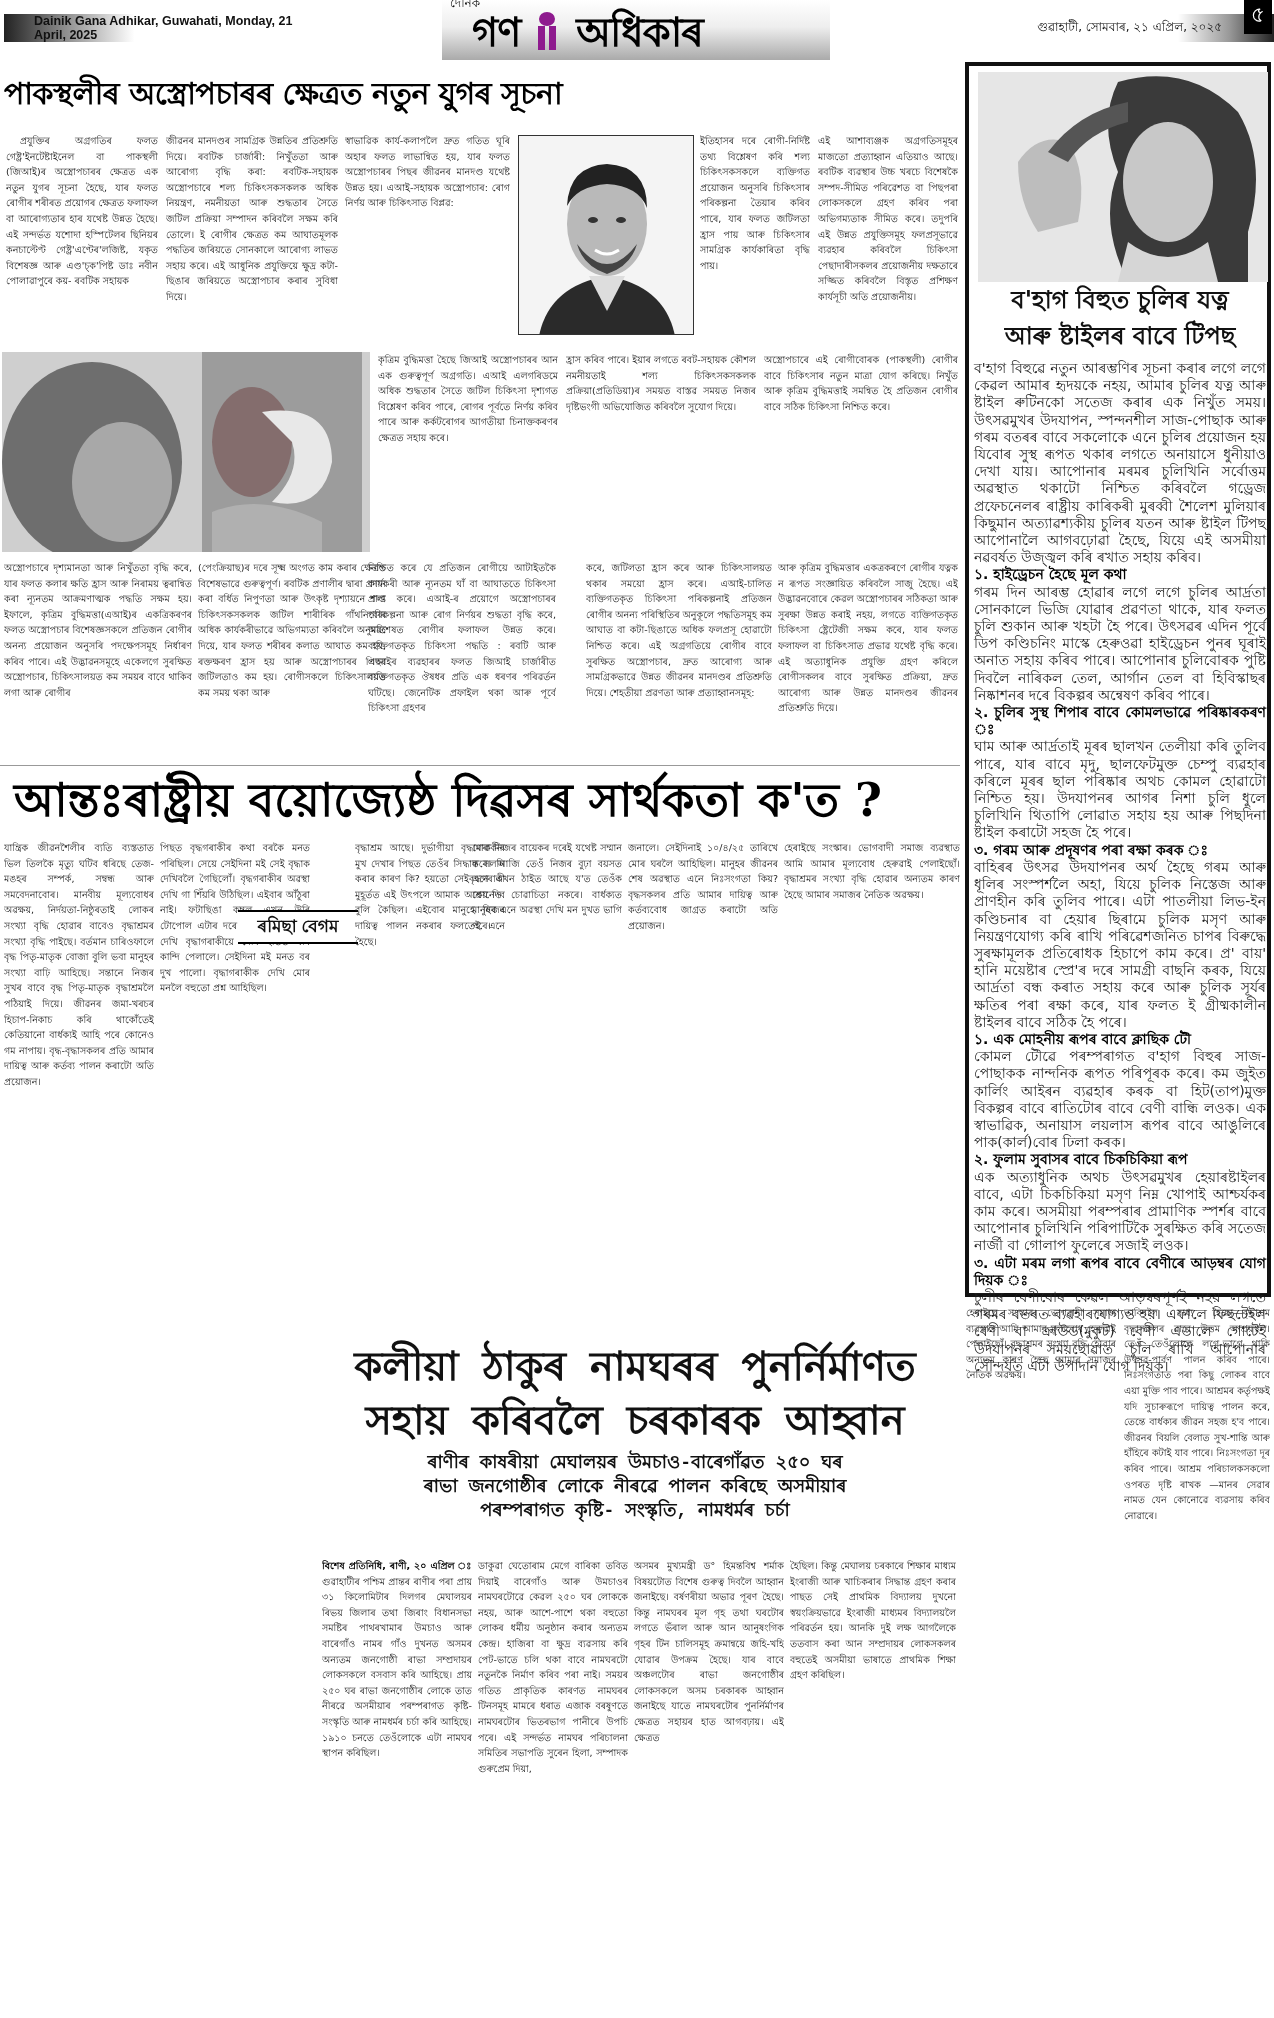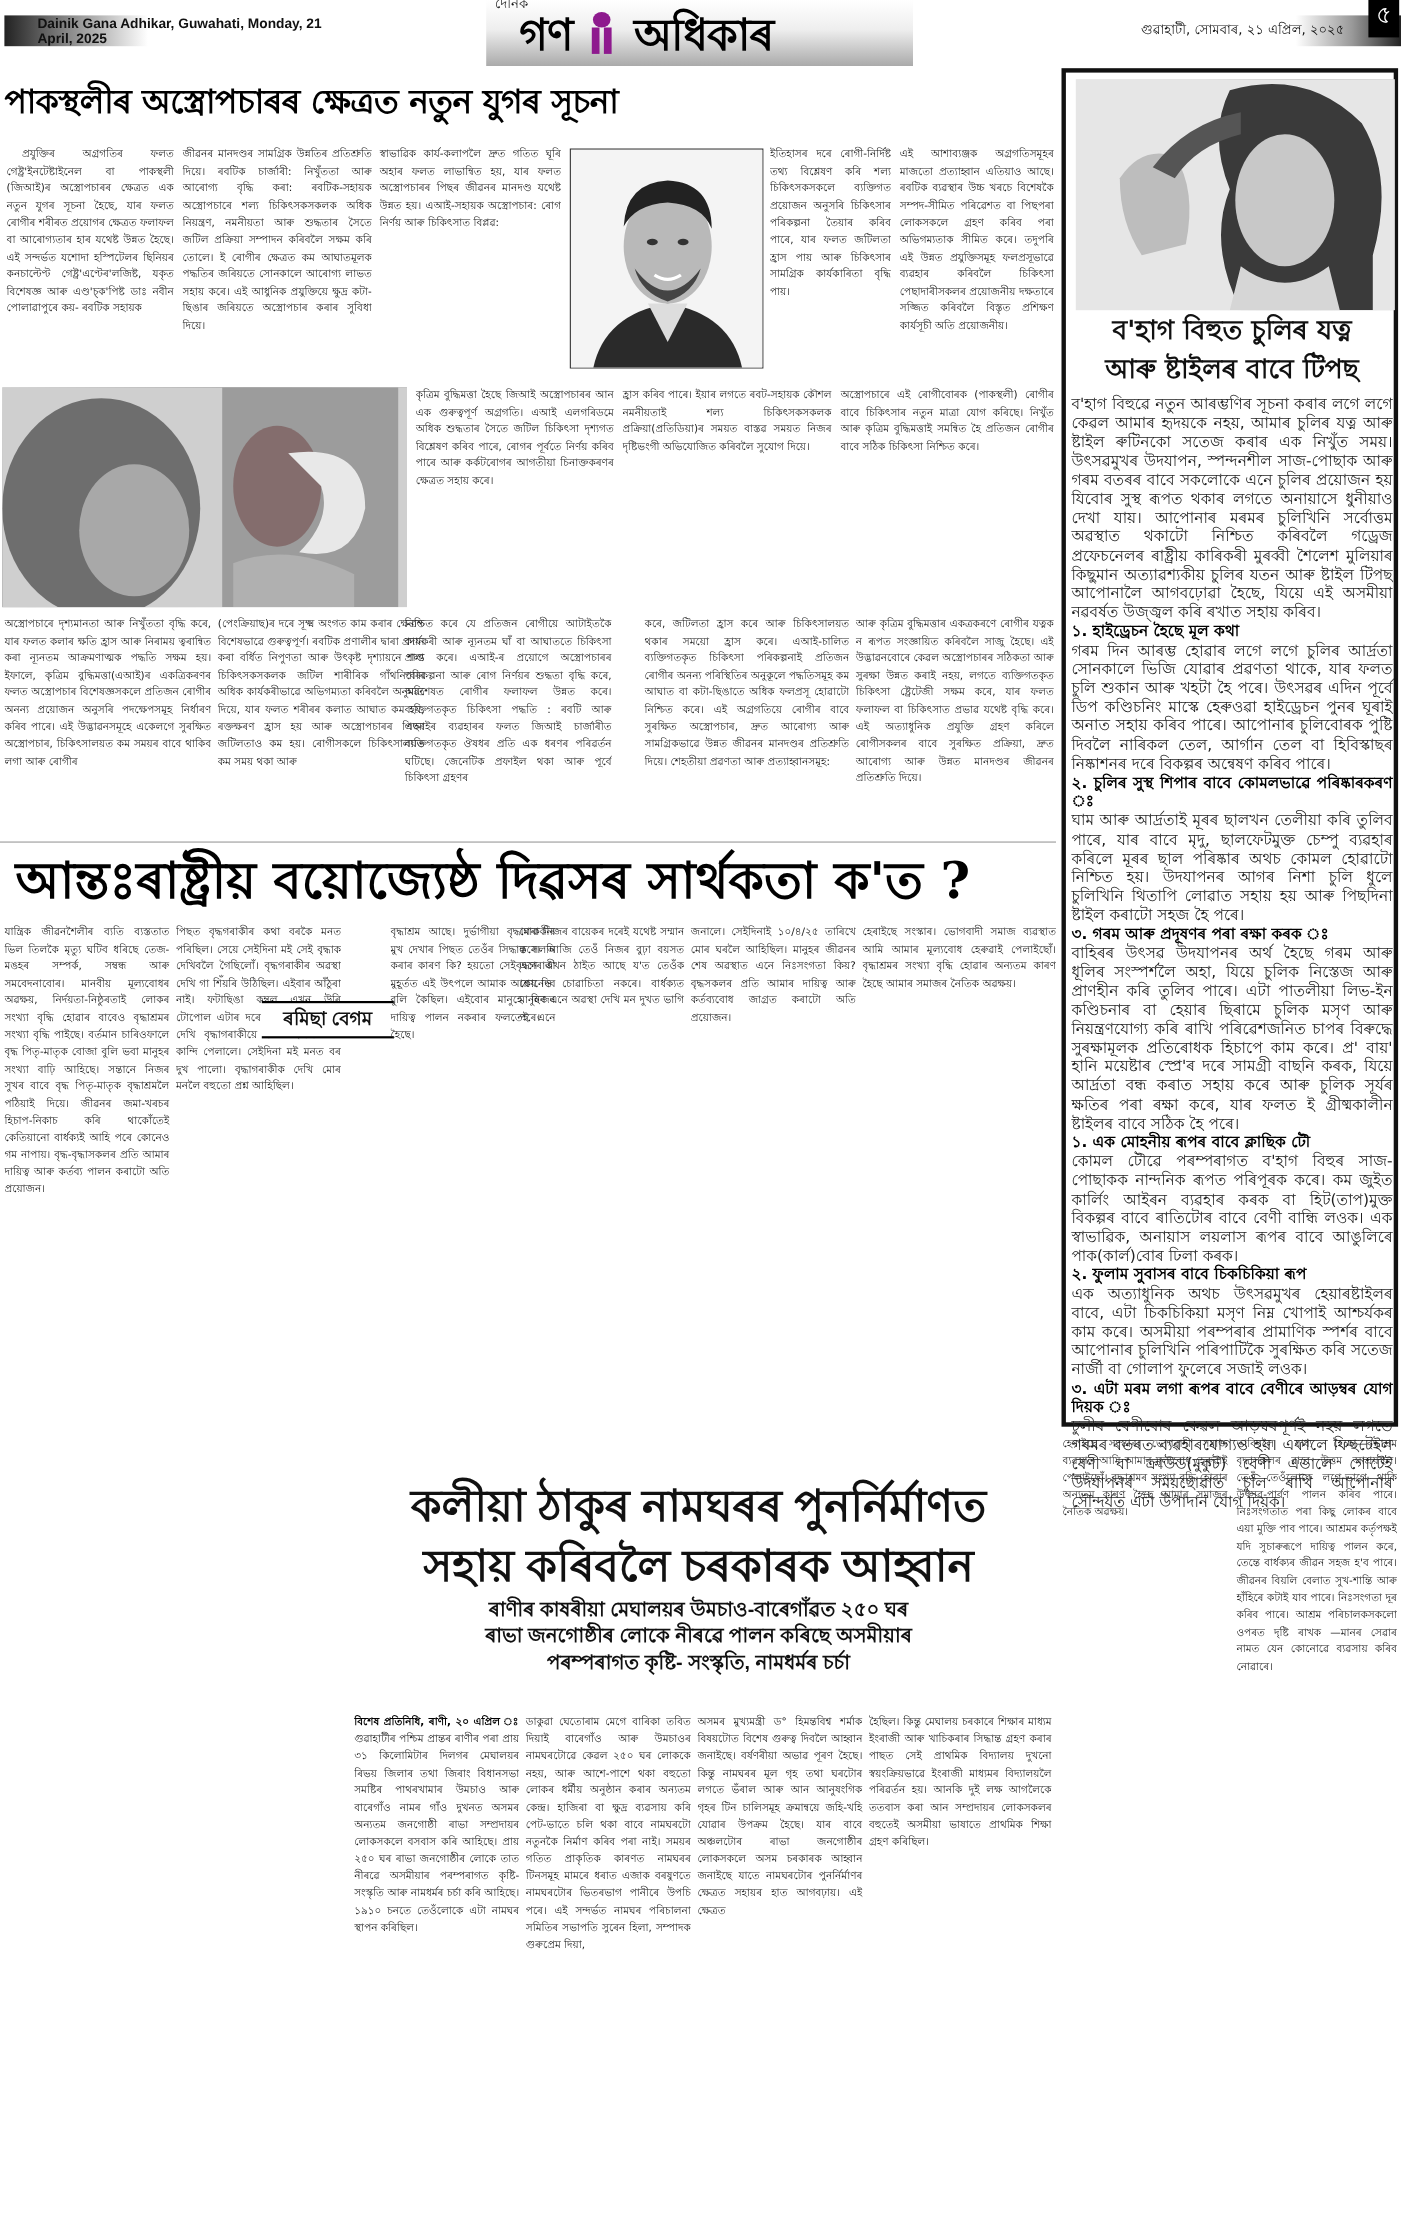--- a/index.html
+++ b/index.html
@@ -25,21 +25,21 @@
     display: flex; align-items: center; justify-content: flex-end; padding-right: 52px; }
   .mh-right span { font-size: 12px; color: #111; }
   .page-no { position: absolute; right: 2px; top: 0; width: 28px; height: 34px; background: #000; color: #fff;
     font-size: 22px; text-align: center; line-height: 30px; }
 
   
   .headline-1 { position: absolute; left: 4px; top: 66px; width: 952px; font-size: 30px; font-weight: bold; line-height: 56px;
     white-space: nowrap; letter-spacing: -0.5px; color: #000; font-family: "DejaVu Serif", serif; }
   .headline-2 { position: absolute; left: 14px; top: 770px; width: 940px; font-size: 46px; font-weight: bold; line-height: 60px;
     white-space: nowrap; color: #000; font-family: "DejaVu Serif", serif; }
-  .headline-3 { position: absolute; left: 320px; top: 1343px; width: 630px; text-align: center; font-family: Liberation Sans, sans-serif; }
+  .headline-3 { position: absolute; left: 320px; top: 1343px; width: 630px; text-align: center; font-family: Liberation Mono, monospace; }
   .headline-3 .l1 { font-size: 40px; font-weight: bold; line-height: 54px; white-space: nowrap; display: block; }
   .headline-3 .sub { font-size: 18px; font-weight: bold; line-height: 24px; display: block; }
 
   
   .col { position: absolute; font-size: 9.5px; line-height: 15.6px; color: #222; text-align: justify; overflow: hidden; }
   .col p { margin: 0; text-indent: 0; }
   .col .para-indent { text-indent: 14px; }
 
   
   .photo { position: absolute; overflow: hidden; }

